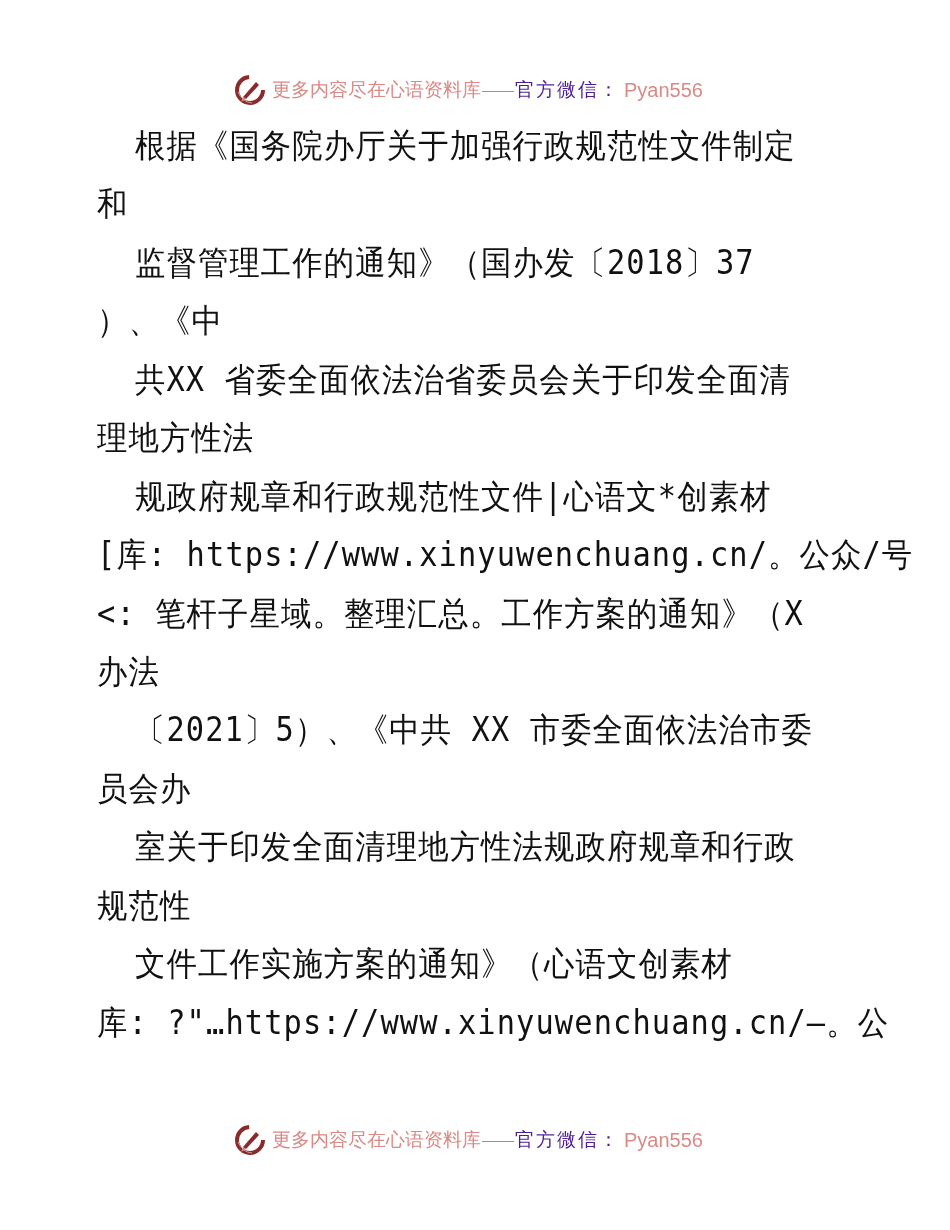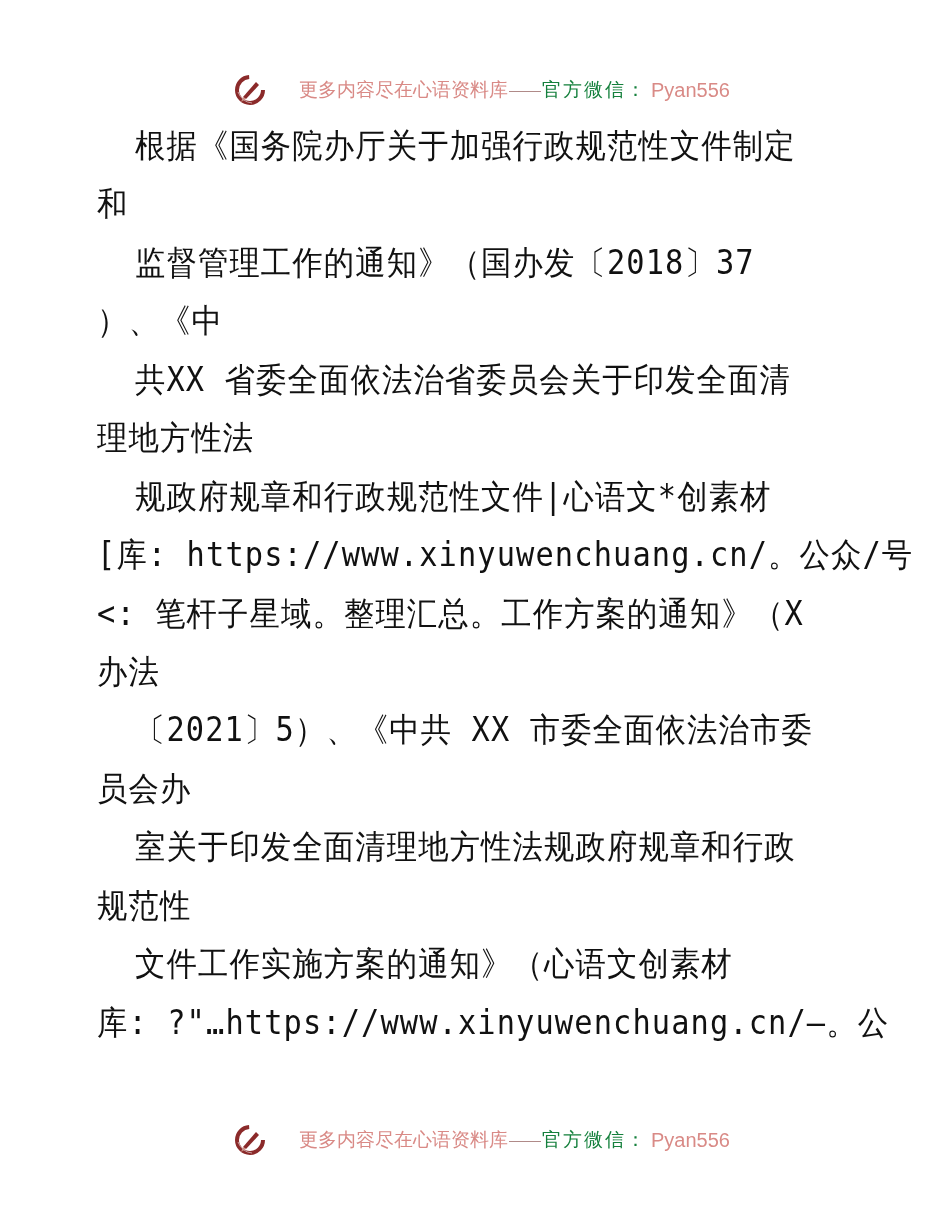--- a/index.html
+++ b/index.html
@@ -29,35 +29,34 @@
       width: 36px;
       height: 36px;
       margin-right: 4px;
       display: inline-block;
     }
     .wm-red {
       font-family: "DejaVu Serif", "Liberation Serif", serif;
       font-size: 19px;
       color: #d98a86;
       letter-spacing: 0px;
-      margin-left: 27px;
     }
     .wm-dash {
       display: inline-block;
       width: 32px;
       height: 1px;
       background: #b08a88;
       margin: 0 1px;
       position: relative;
       top: 1px;
     }
     .wm-gray {
       font-family: Liberation Mono, monospace;
       font-size: 19px;
-      color: #15803d;
+      color: #4c1d95;
       letter-spacing: 2px;
     }
     .wm-id {
       font-family: Liberation Sans, sans-serif;
       font-size: 20px;
       color: #d98a86;
       margin-left: 4px;
     }
     .doc-body {
       position: absolute;

